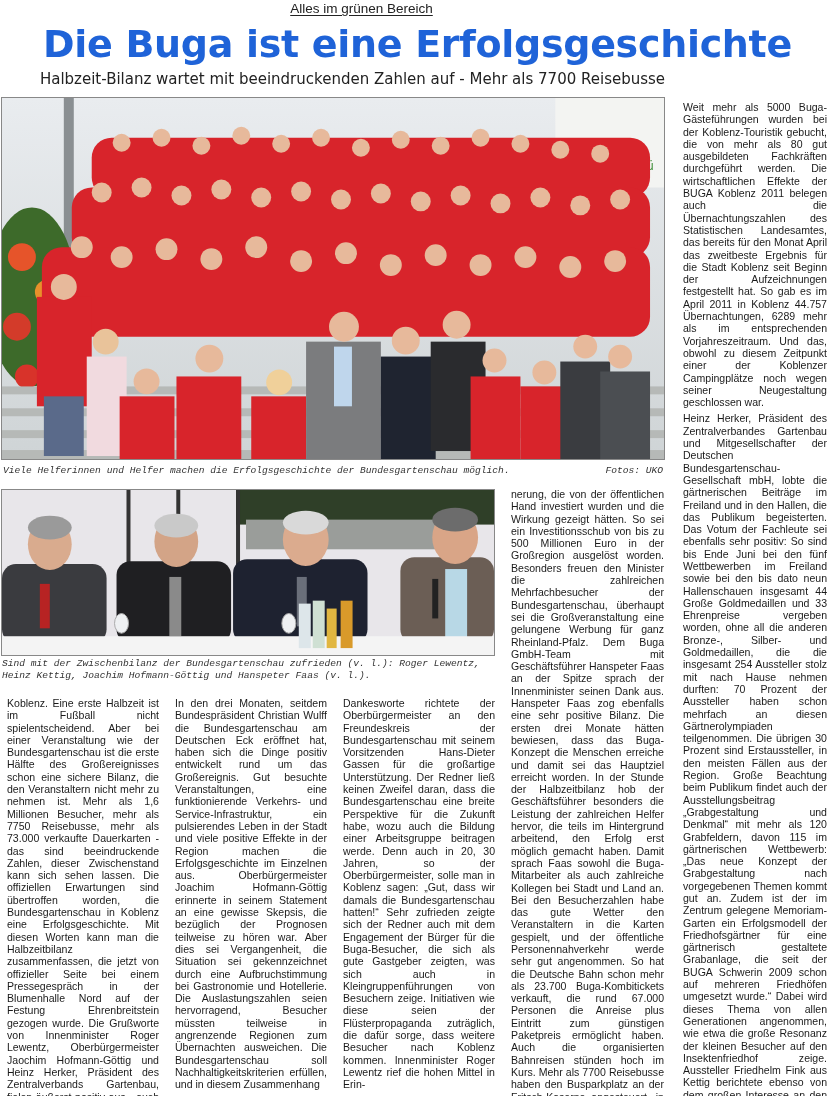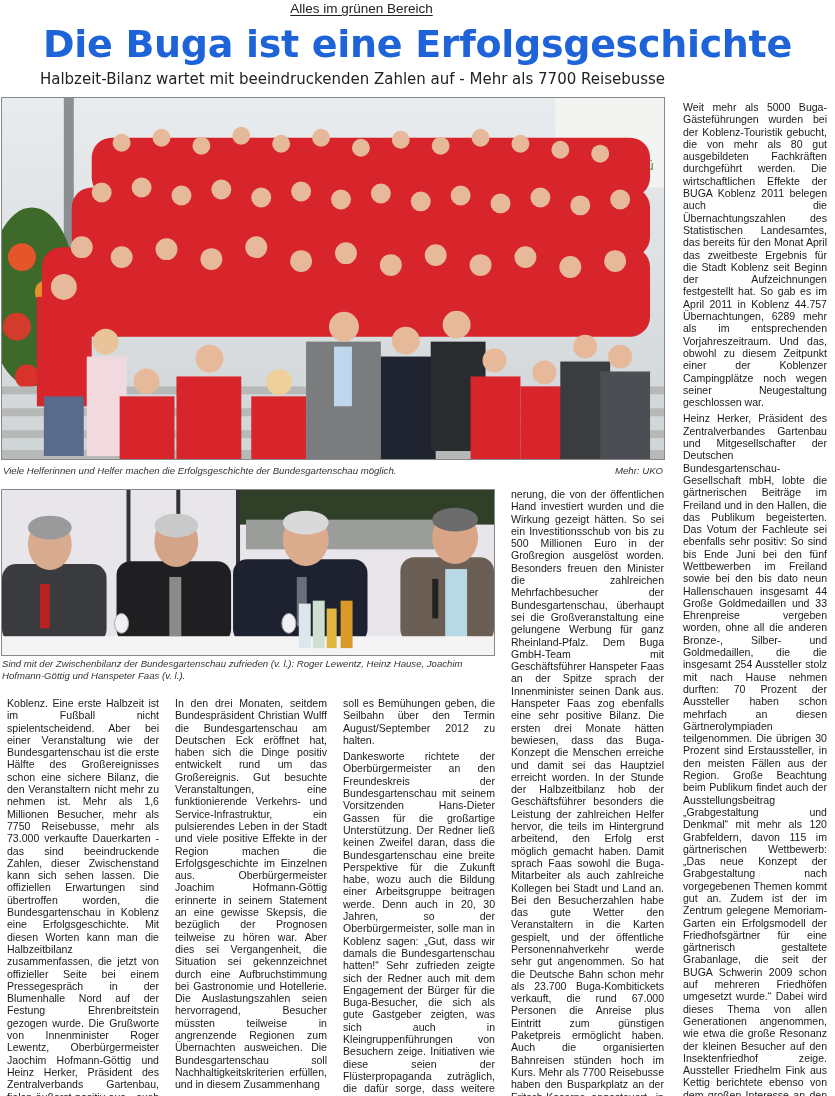--- a/index.html
+++ b/index.html
@@ -20,21 +20,21 @@
     position: absolute; left: 0; width: 689px; top: 70px; text-align: center;
     font-family: "DejaVu Sans", sans-serif; font-size: 15px; color: #222; margin-left: 8px;
   }
 
   .photo { position: absolute; overflow: hidden; border: 1px solid #888; }
   .photo svg { display: block; width: 100%; height: 100%; }
   #photo-top { left: 1px; top: 97px; width: 664px; height: 363px; }
   #photo-bottom { left: 1px; top: 489px; width: 494px; height: 167px; }
 
   .caption {
-    position: absolute; font-family: Liberation Sans, sans-serif; font-style: italic;
+    position: absolute; font-family: Liberation Mono, monospace; font-style: italic;
     font-size: 9.6px; color: #333; line-height: 12px;
   }
   #caption-top { left: 3px; top: 465px; width: 660px; }
   #credit-top { right: 172px; top: 465px; }
   #caption-bottom { left: 2px; top: 658px; width: 494px; }
 
   .col {
     position: absolute; font-family: "Liberation Sans", sans-serif; font-size: 10.55px;
     line-height: 12.3px; text-align: justify; color: #1a1a1a; hyphens: manual;
   }
@@ -152,21 +152,21 @@
       <rect x="520" y="290" width="50" height="73" fill="#d8242b"></rect>
         <circle cx="544" cy="276" r="12" fill="#e7b99b"></circle>
       <rect x="560" y="265" width="50" height="98" fill="#3a3c40"></rect>
         <circle cx="585" cy="250" r="12" fill="#e7b99b"></circle>
       <rect x="600" y="275" width="50" height="88" fill="#4b4e52"></rect>
         <circle cx="620" cy="260" r="12" fill="#e7b99b"></circle>
     </g>
   </svg>
 </div>
 <div class="caption" id="caption-top">Viele Helferinnen und Helfer machen die Erfolgsgeschichte der Bundesgartenschau möglich.</div>
-<div class="caption" id="credit-top">Mehr: UKO</div>
+<div class="caption" id="credit-top">Fotos: UKO</div>
 
 <div class="photo" id="photo-bottom">
   <svg viewBox="0 0 494 167" preserveAspectRatio="none">
     <rect width="494" height="167" fill="#e8e6ea"></rect>
     <rect x="235" y="0" width="259" height="35" fill="#2f3f28"></rect>
     <rect x="245" y="30" width="200" height="30" fill="#9a9d9a"></rect>
     <rect x="125" y="0" width="4" height="140" fill="#333"></rect>
       <rect x="175" y="0" width="4" height="140" fill="#333"></rect>
     <rect x="235" y="0" width="4" height="140" fill="#333"></rect>
 
@@ -190,30 +190,29 @@
 
     <rect x="0" y="148" width="494" height="19" fill="#f4f4f4"></rect>
     <rect x="298" y="115" width="12" height="45" fill="#dde6ea"></rect>
       <rect x="312" y="112" width="12" height="48" fill="#cfe0d3"></rect>
     <rect x="326" y="120" width="10" height="40" fill="#e1b640"></rect>
       <rect x="340" y="112" width="12" height="48" fill="#d99a2a"></rect>
     <ellipse cx="120" cy="135" rx="7" ry="10" fill="#eef0f2" stroke="#aaa"></ellipse>
     <ellipse cx="288" cy="135" rx="7" ry="10" fill="#eef0f2" stroke="#aaa"></ellipse>
   </svg>
 </div>
-<div class="caption" id="caption-bottom">Sind mit der Zwischenbilanz der Bundesgartenschau zufrieden (v. l.): Roger Lewentz, Heinz Hause, Joachim Hofmann-Göttig und Hanspeter Faas (v. l.).</div>
+<div class="caption" id="caption-bottom">Sind mit der Zwischenbilanz der Bundesgartenschau zufrieden (v. l.): Roger Lewentz, Heinz Kettig, Joachim Hofmann-Göttig und Hanspeter Faas (v. l.).</div>
 
 <div class="col" id="col-1">
   <p><span class="lead">Koblenz.</span> <span>Eine erste Halbzeit ist im Fußball nicht spielentscheidend. Aber bei einer Veranstaltung wie der Bundesgartenschau ist die erste Hälfte des Großereignisses schon eine sichere Bilanz, die den Veranstaltern nicht mehr zu nehmen ist. Mehr als 1,6 Millionen Besucher, mehr als 7750 Reisebusse, mehr als 73.000 verkaufte Dauerkarten - das sind beeindruckende Zahlen, dieser Zwischenstand kann sich sehen lassen. Die offiziellen Erwartungen sind übertroffen worden, die Bundesgartenschau in Koblenz eine Erfolgsgeschichte. Mit diesen Worten kann man die Halbzeitbilanz zusammenfassen, die jetzt von offizieller Seite bei einem Pressegespräch in der Blumenhalle Nord auf der Festung Ehrenbreitstein gezogen wurde. Die Grußworte von Innenminister Roger Lewentz, Oberbürgermeister Jaochim Hofmann-Göttig und Heinz Herker, Präsident des Zentralverbands Gartenbau, fielen äußerst positiv aus - auch was die Erwartungen für die „zweite Halb-</span></p>
 </div>
 <div class="col" id="col-2">
   <p>In den drei Monaten, seitdem Bundespräsident Christian Wulff die Bundesgartenschau am Deutschen Eck eröffnet hat, haben sich die Dinge positiv entwickelt rund um das Großereignis. Gut besuchte Veranstaltungen, eine funktionierende Verkehrs- und Service-Infrastruktur, ein pulsierendes Leben in der Stadt und viele positive Effekte in der Region machen die Erfolgsgeschichte im Einzelnen aus. Oberbürgermeister Joachim Hofmann-Göttig erinnerte in seinem Statement an eine gewisse Skepsis, die bezüglich der Prognosen teilweise zu hören war. Aber dies sei Vergangenheit, die Situation sei gekennzeichnet durch eine Aufbruchstimmung bei Gastronomie und Hotellerie. Die Auslastungszahlen seien hervorragend, Besucher müssten teilweise in angrenzende Regionen zum Übernachten ausweichen. Die Bundesgartenschau soll Nachhaltigkeitskriterien erfüllen, und in diesem Zusammenhang</p>
 </div>
 <div class="col" id="col-3">
-  <p>soll es Bemühungen geben, die Seilbahn über den Termin August/September 2012 zu halten.</p>
   <p>Dankesworte richtete der Oberbürgermeister an den Freundeskreis der Bundesgartenschau mit seinem Vorsitzenden Hans-Dieter Gassen für die großartige Unterstützung. Der Redner ließ keinen Zweifel daran, dass die Bundesgartenschau eine breite Perspektive für die Zukunft habe, wozu auch die Bildung einer Arbeitsgruppe beitragen werde. Denn auch in 20, 30 Jahren, so der Oberbürgermeister, solle man in Koblenz sagen: „Gut, dass wir damals die Bundesgartenschau hatten!“ Sehr zufrieden zeigte sich der Redner auch mit dem Engagement der Bürger für die Buga-Besucher, die sich als gute Gastgeber zeigten, was sich auch in Kleingruppenführungen von Besuchern zeige. Initiativen wie diese seien der Flüsterpropaganda zuträglich, die dafür sorge, dass weitere Besucher nach Koblenz kommen. Innenminister Roger Lewentz rief die hohen Mittel in Erin-</p>
 </div>
 <div class="col" id="col-4">
   <p>nerung, die von der öffentlichen Hand investiert wurden und die Wirkung gezeigt hätten. So sei ein Investitionsschub von bis zu 500 Millionen Euro in der Großregion ausgelöst worden. Besonders freuen den Minister die zahlreichen Mehrfachbesucher der Bundesgartenschau, überhaupt sei die Großveranstaltung eine gelungene Werbung für ganz Rheinland-Pfalz. Dem Buga GmbH-Team mit Geschäftsführer Hanspeter Faas an der Spitze sprach der Innenminister seinen Dank aus. Hanspeter Faas zog ebenfalls eine sehr positive Bilanz. Die ersten drei Monate hätten bewiesen, dass das Buga-Konzept die Menschen erreiche und damit sei das Hauptziel erreicht worden. In der Stunde der Halbzeitbilanz hob der Geschäftsführer besonders die Leistung der zahlreichen Helfer hervor, die teils im Hintergrund arbeitend, den Erfolg erst möglich gemacht haben. Damit sprach Faas sowohl die Buga-Mitarbeiter als auch zahlreiche Kollegen bei Stadt und Land an. Bei den Besucherzahlen habe das gute Wetter den Veranstaltern in die Karten gespielt, und der öffentliche Personennahverkehr werde sehr gut angenommen. So hat die Deutsche Bahn schon mehr als 23.700 Buga-Kombitickets verkauft, die rund 67.000 Personen die Anreise plus Eintritt zum günstigen Paketpreis ermöglicht haben. Auch die organisierten Bahnreisen stünden hoch im Kurs. Mehr als 7700 Reisebusse haben den Busparkplatz an der Fritsch-Kaserne angesteuert, in Spitzenzeiten waren dies mehr als 300 Omnibusse täglich.</p>
 </div>
 <div class="col" id="col-right">
   <p>Weit mehr als 5000 Buga-Gästeführungen wurden bei der Koblenz-Touristik gebucht, die von mehr als 80 gut ausgebildeten Fachkräften durchgeführt werden. Die wirtschaftlichen Effekte der BUGA Koblenz 2011 belegen auch die Übernachtungszahlen des Statistischen Landesamtes, das bereits für den Monat April das zweitbeste Ergebnis für die Stadt Koblenz seit Beginn der Aufzeichnungen festgestellt hat. So gab es im April 2011 in Koblenz 44.757 Übernachtungen, 6289 mehr als im entsprechenden Vorjahreszeitraum. Und das, obwohl zu diesem Zeitpunkt einer der Koblenzer Campingplätze noch wegen seiner Neugestaltung geschlossen war.</p>
   <p><span>Heinz Herker, Präsident des Zentralverbandes Gartenbau und Mitgesellschafter der Deutschen Bundesgartenschau-Gesellschaft mbH, lobte die gärtnerischen Beiträge im Freiland und in den Hallen, die das Publikum begeisterten. Das Votum der Fachleute sei ebenfalls sehr positiv: So sind bis Ende Juni bei den fünf Wettbewerben im Freiland sowie bei den bis dato neun Hallenschauen insgesamt 44 Große Goldmedaillen und 33 Ehrenpreise vergeben worden, ohne all die anderen Bronze-, Silber- und Goldmedaillen, die die insgesamt 254 Aussteller stolz mit nach Hause nehmen durften: 70 Prozent der Aussteller haben schon mehrfach an diesen Gärtnerolympiaden teilgenommen. Die übrigen 30 Prozent sind Erstaussteller, in den meisten Fällen aus der Region. Große Beachtung beim Publikum findet auch der Ausstellungsbeitrag „Grabgestaltung und Denkmal“ mit mehr als 120 Grabfeldern, davon 115 im gärtnerischen Wettbewerb: „Das neue Konzept der Grabgestaltung nach vorgegebenen Themen kommt gut an. Zudem ist der im Zentrum gelegene Memoriam-Garten ein Erfolgsmodell der Friedhofsgärtner für eine gärtnerisch gestaltete Grabanlage, die seit der BUGA Schwerin 2009 schon auf mehreren Friedhöfen umgesetzt wurde.“ Dabei wird dieses Thema von allen Generationen angenommen, wie etwa die große Resonanz der kleinen Besucher auf den Insektenfriedhof zeige. Aussteller Friedhelm Fink aus Kettig berichtete ebenso von dem großen Interesse an den gärtnerischen Beiträgen, und auch die Stellungnahmen von Hans-Dieter Gassen (Freundeskreis Bundesgartenschau), Gästeführer Hartmut Hager und dem Kulturverantwortlichen Markus Dietze fielen sehr positiv aus.</span> </p>
 </div>
 

